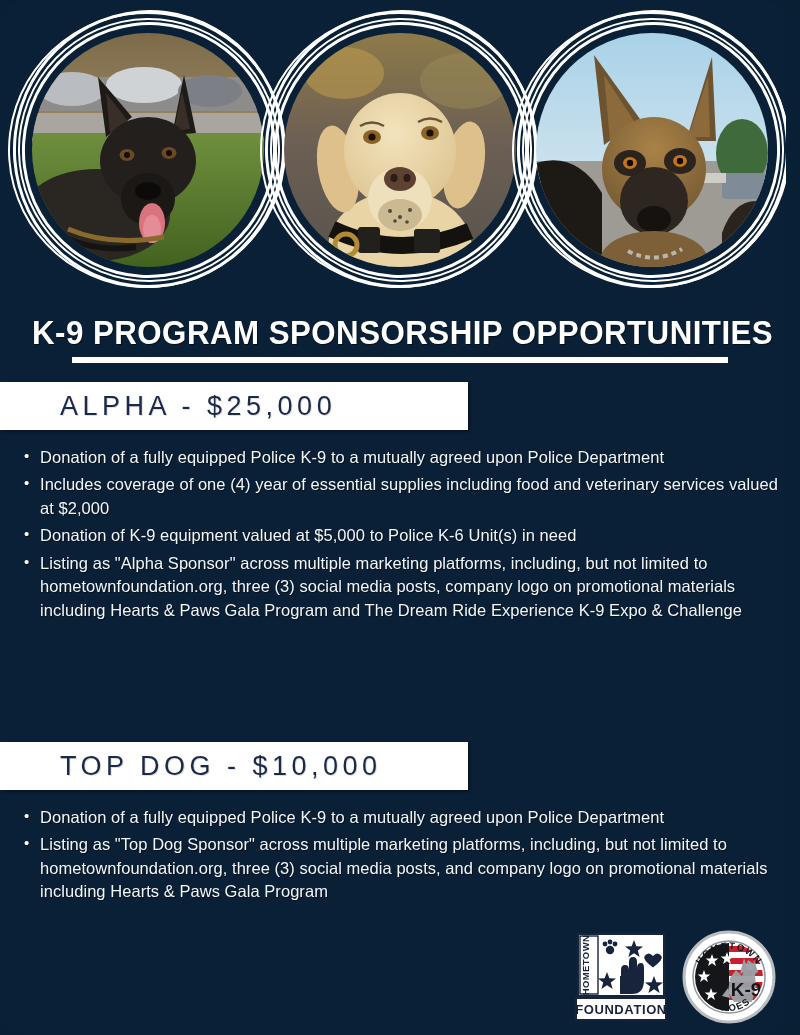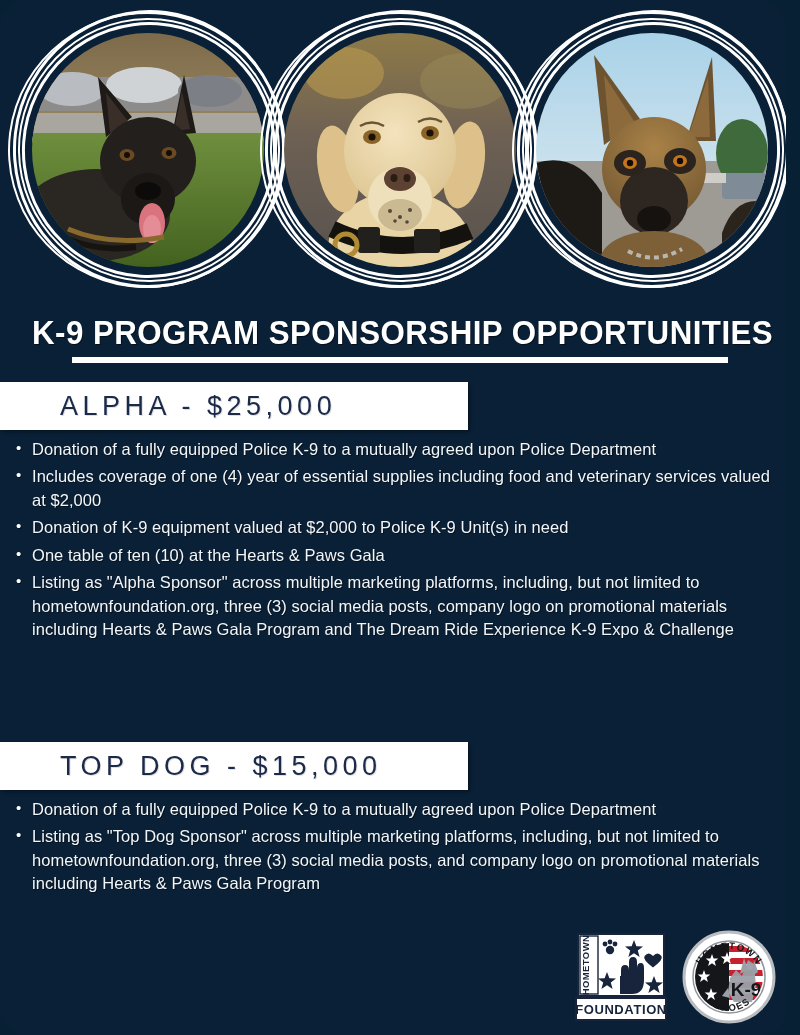--- a/index.html
+++ b/index.html
@@ -104,21 +104,21 @@
     text-shadow: 1px 1px 0 rgba(0,0,0,0.12);
     margin-left: 44px;
   }
 
   
   .bullet-list {
     position: absolute;
     left: 14px;
     width: 756px;
     list-style: none;
-    margin: 0;
+    margin: 8px;
     padding: 0;
     color: #f3f6f9;
   }
   .bullet-list.alpha  { top: 438px; }
   .bullet-list.topdog { top: 798px; }
 
   .bullet-list li {
     position: relative;
     padding-left: 18px;
     margin-bottom: 4px;
@@ -321,27 +321,26 @@
 
   <div class="main-title">K-9 PROGRAM SPONSORSHIP OPPORTUNITIES</div>
   <div class="title-rule"></div>
 
   <div class="tier-bar alpha">
     <div class="tier-label">ALPHA - $25,000</div>
   </div>
   <ul class="bullet-list alpha">
     <li>Donation of a fully equipped Police K-9 to a mutually agreed upon Police Department</li>
     <li>Includes coverage of one (4) year of essential supplies including food and veterinary services valued at $2,000</li>
-    <li>Donation of K-9 equipment valued at $2,000 to Police K-9 Unit(s) in need</li>
-    <li>One table of ten (10) at the Hearts &amp; Paws Gala</li>
+    <li>Donation of K-9 equipment valued at $5,000 to Police K-6 Unit(s) in need</li>
     <li>Listing as "Alpha Sponsor" across multiple marketing platforms, including, but not limited to hometownfoundation.org, three (3) social media posts, company logo on promotional materials including Hearts &amp; Paws Gala Program and The Dream Ride Experience K-9 Expo &amp; Challenge</li>
   </ul>
 
   <div class="tier-bar topdog">
-    <div class="tier-label">TOP DOG - $15,000</div>
+    <div class="tier-label">TOP DOG - $10,000</div>
   </div>
   <ul class="bullet-list topdog">
     <li>Donation of a fully equipped Police K-9 to a mutually agreed upon Police Department</li>
     <li>Listing as "Top Dog Sponsor" across multiple marketing platforms, including, but not limited to hometownfoundation.org, three (3) social media posts, and company logo on promotional materials including Hearts &amp; Paws Gala Program</li>
   </ul>
 
   <div class="logo-row">
 
     <div class="logo-foundation">
       <svg viewBox="0 0 94 90">

